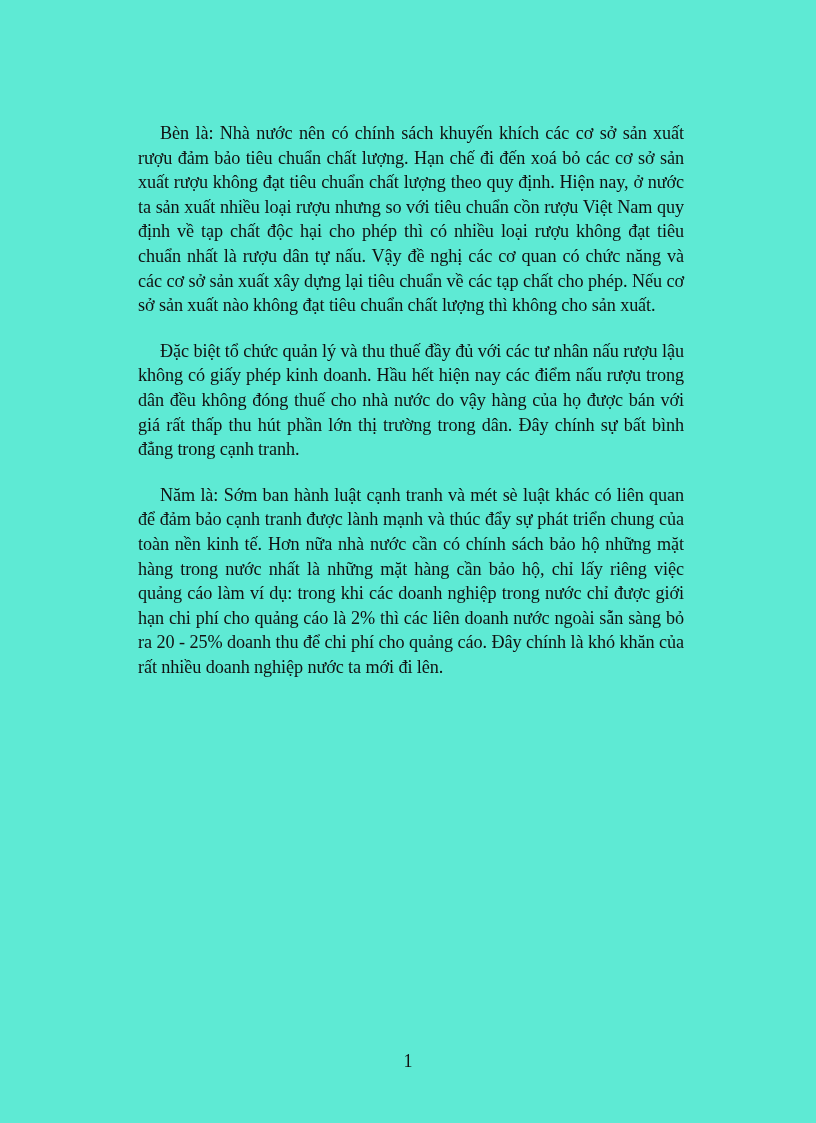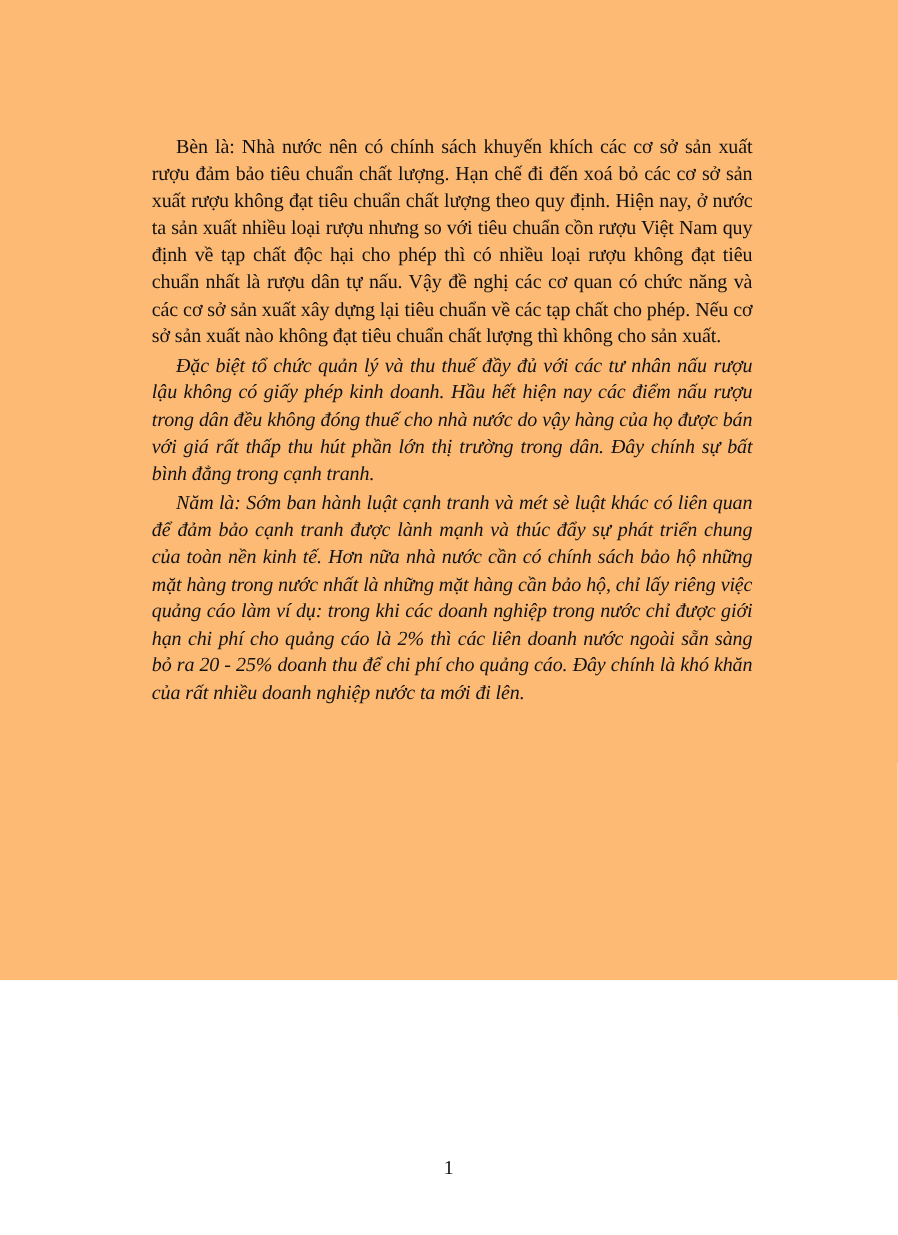--- a/index.html
+++ b/index.html
@@ -12,40 +12,39 @@
       height: 1123px;
       position: relative;
       overflow: hidden;
       font-family: "Liberation Serif", "DejaVu Serif", serif;
       color: #111111;
     }
     .page {
       position: absolute;
       left: 0; top: 0;
       width: 816px;
-      height: 891px;
-      background: #fdba74;
+      height: 1123px;
+      background: #5eead4;
     }
     .content {
       position: absolute;
       left: 138px;
       top: 121px;
       width: 546px;
     }
     .para {
       margin: 0;
       font-size: 18.2px;
       line-height: 24.6px;
       text-align: justify;
       text-indent: 22px;
       letter-spacing: -0.1px;
     }
     .para + .para {
-      margin-top: 2px;
-      font-style: italic;
+      margin-top: 21px;
     }
     .page-number {
       position: absolute;
       left: 0;
       width: 816px;
       top: 1050px;
       text-align: center;
       font-size: 18px;
       line-height: 22px;
     }

